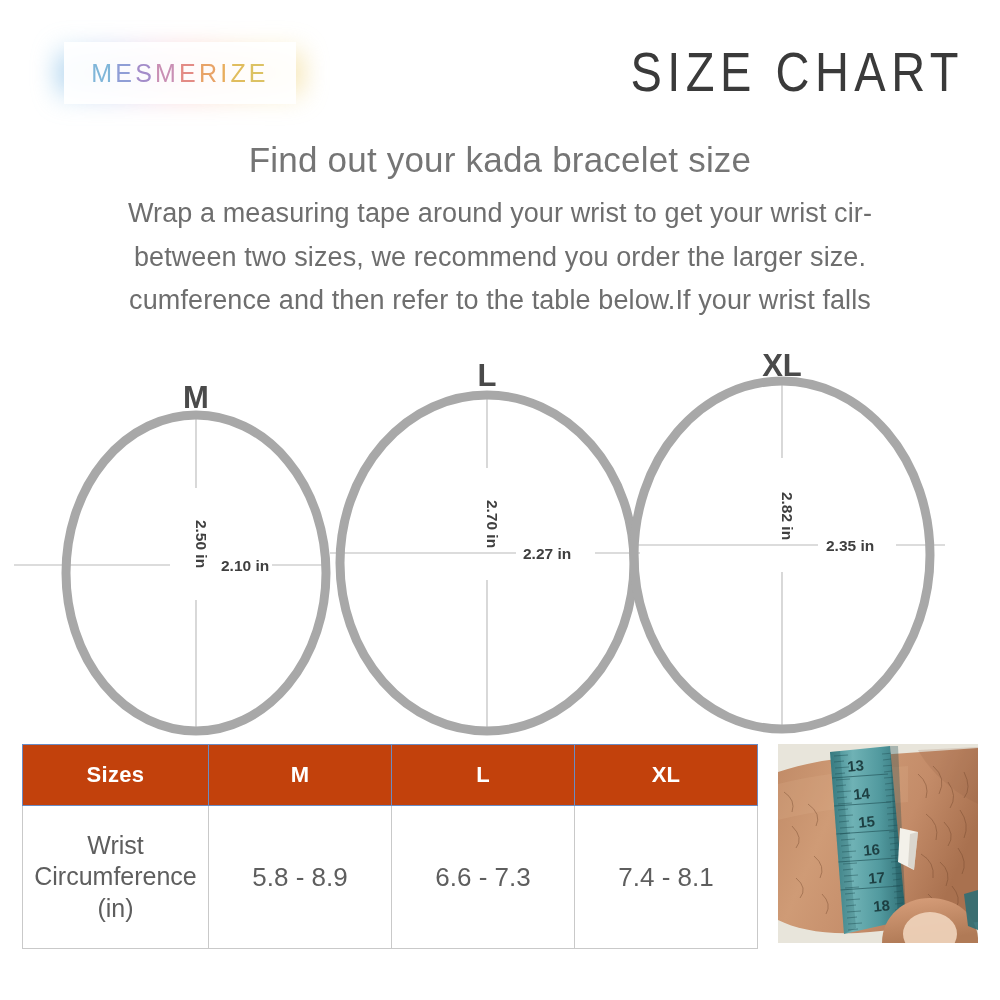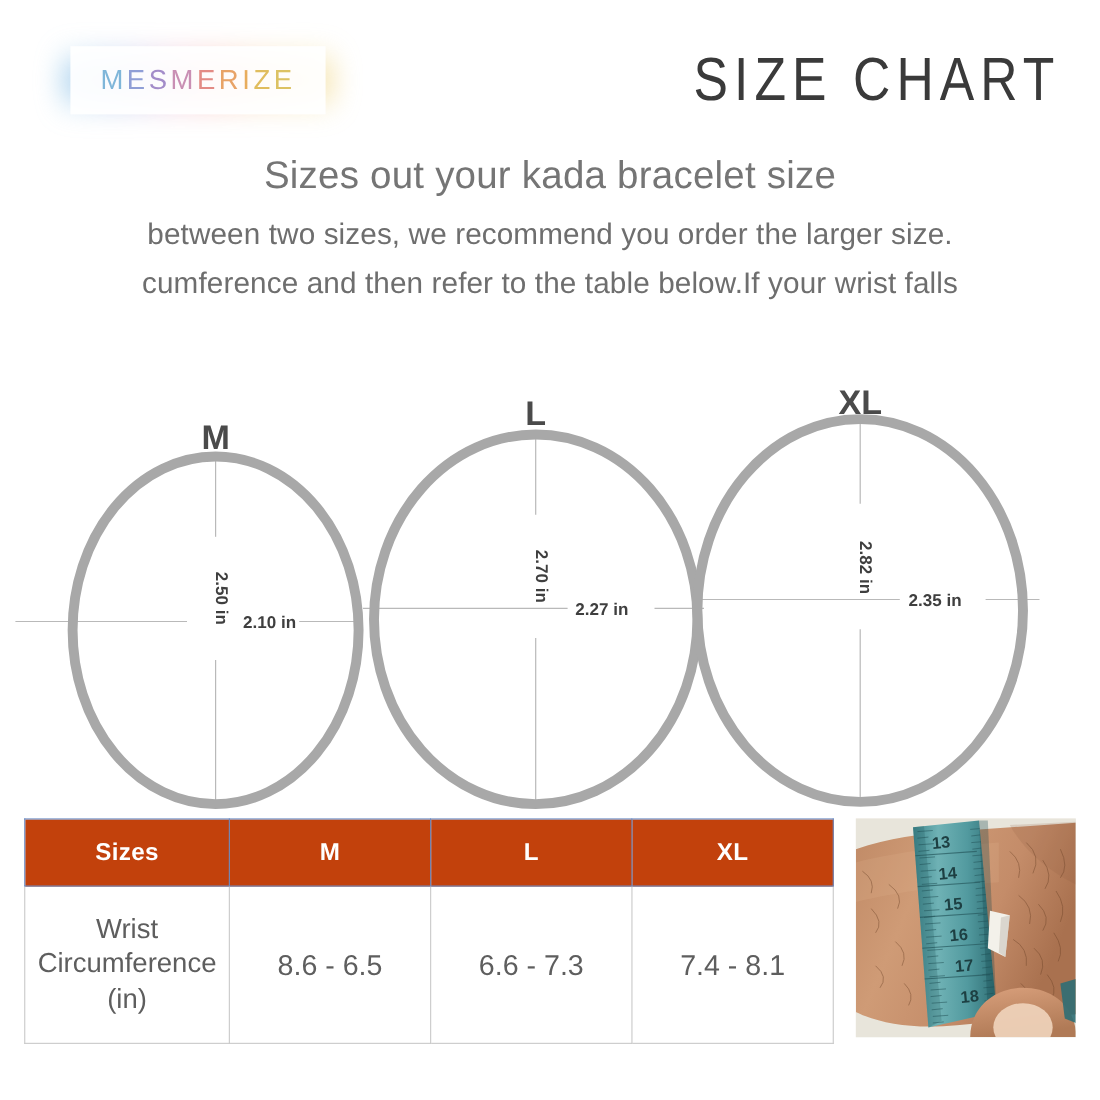--- a/index.html
+++ b/index.html
@@ -188,21 +188,22 @@
     <div id="logo-glow"></div>
     <div id="logo-box">
       <div id="logo-text"><span style="color: rgb(127, 182, 217);">M</span><span style="color: rgb(143, 158, 214);">E</span><span style="color: rgb(163, 140, 201);">S</span><span style="color: rgb(201, 143, 180);">M</span><span style="color: rgb(227, 139, 133);">E</span><span style="color: rgb(232, 163, 103);">R</span><span style="color: rgb(232, 173, 92);">I</span><span style="color: rgb(224, 189, 94);">Z</span><span style="color: rgb(220, 194, 99);">E</span></div>
     </div>
   </div>
 
   <div id="chart-title">SIZE CHART</div>
 </div>
 
 <div id="intro">
-  <h1 id="intro-heading">Sizes out your kada bracelet size</h1>
+  <h1 id="intro-heading">Find out your kada bracelet size</h1>
+  <div class="intro-line">Wrap a measuring tape around your wrist to get your wrist cir-</div>
   <div class="intro-line">between two sizes, we recommend you order the larger size.</div>
   <div class="intro-line">cumference and then refer to the table below.If your wrist falls</div>
 </div>
 
 <div id="ovals">
   <svg width="1000" height="400" viewBox="0 0 1000 400" xmlns="http://www.w3.org/2000/svg">
 
     <g>
       <line class="dim-line" x1="196" y1="78" x2="196" y2="148"></line>
       <line class="dim-line" x1="196" y1="260" x2="196" y2="390"></line>
@@ -254,21 +255,21 @@
       <th>XL</th>
     </tr>
   </thead>
   <tbody>
     <tr>
       <td class="label-cell">
         <div>Wrist</div>
         <div>Circumference</div>
         <div>(in)</div>
       </td>
-      <td>8.6 - 6.5</td>
+      <td>5.8 - 8.9</td>
       <td>6.6 - 7.3</td>
       <td>7.4 - 8.1</td>
     </tr>
   </tbody>
 </table>
 
 <div id="photo">
   <svg width="200" height="199" viewBox="0 0 200 199" xmlns="http://www.w3.org/2000/svg">
     <defs>
       <linearGradient id="skinG" x1="0" y1="0" x2="1" y2="0.4">

